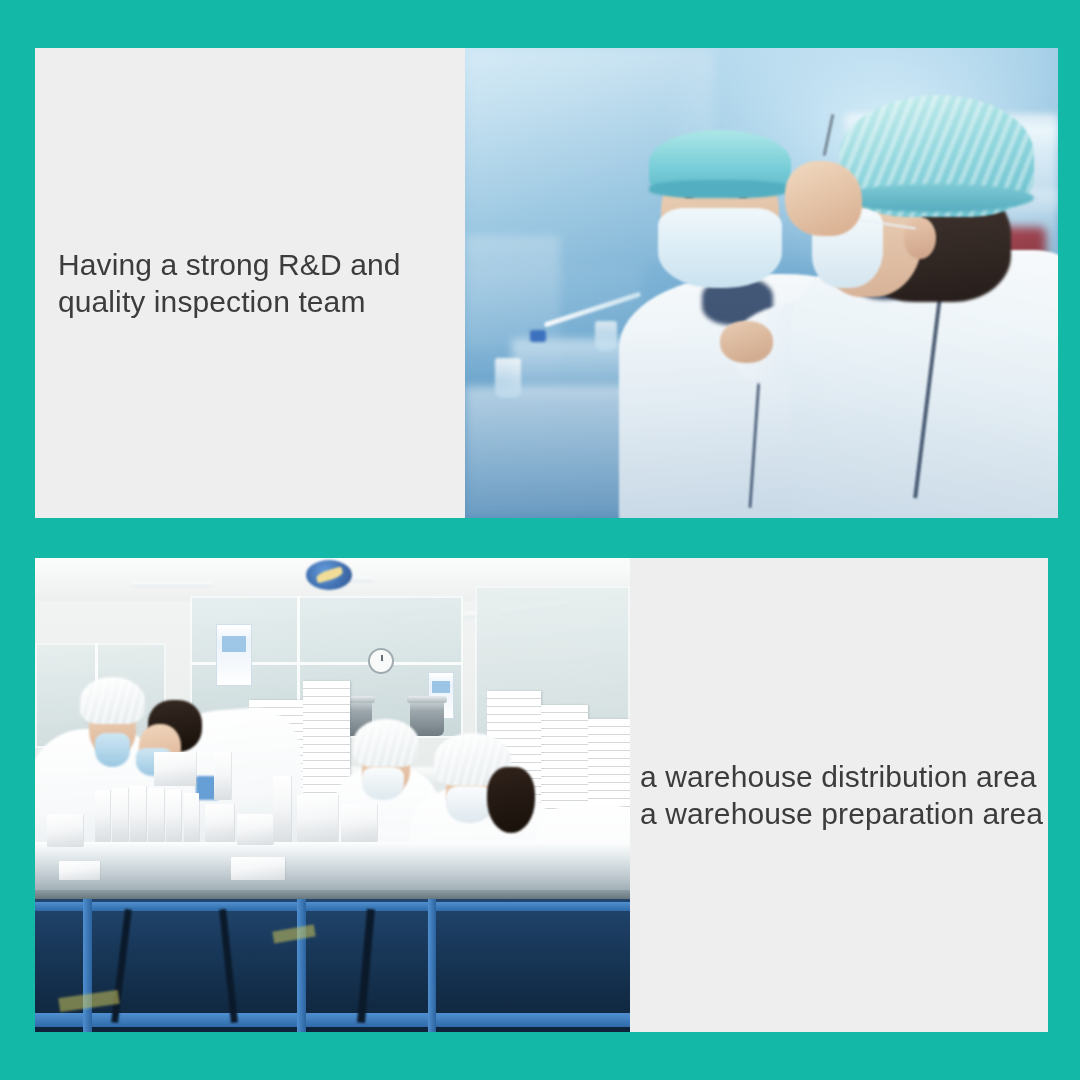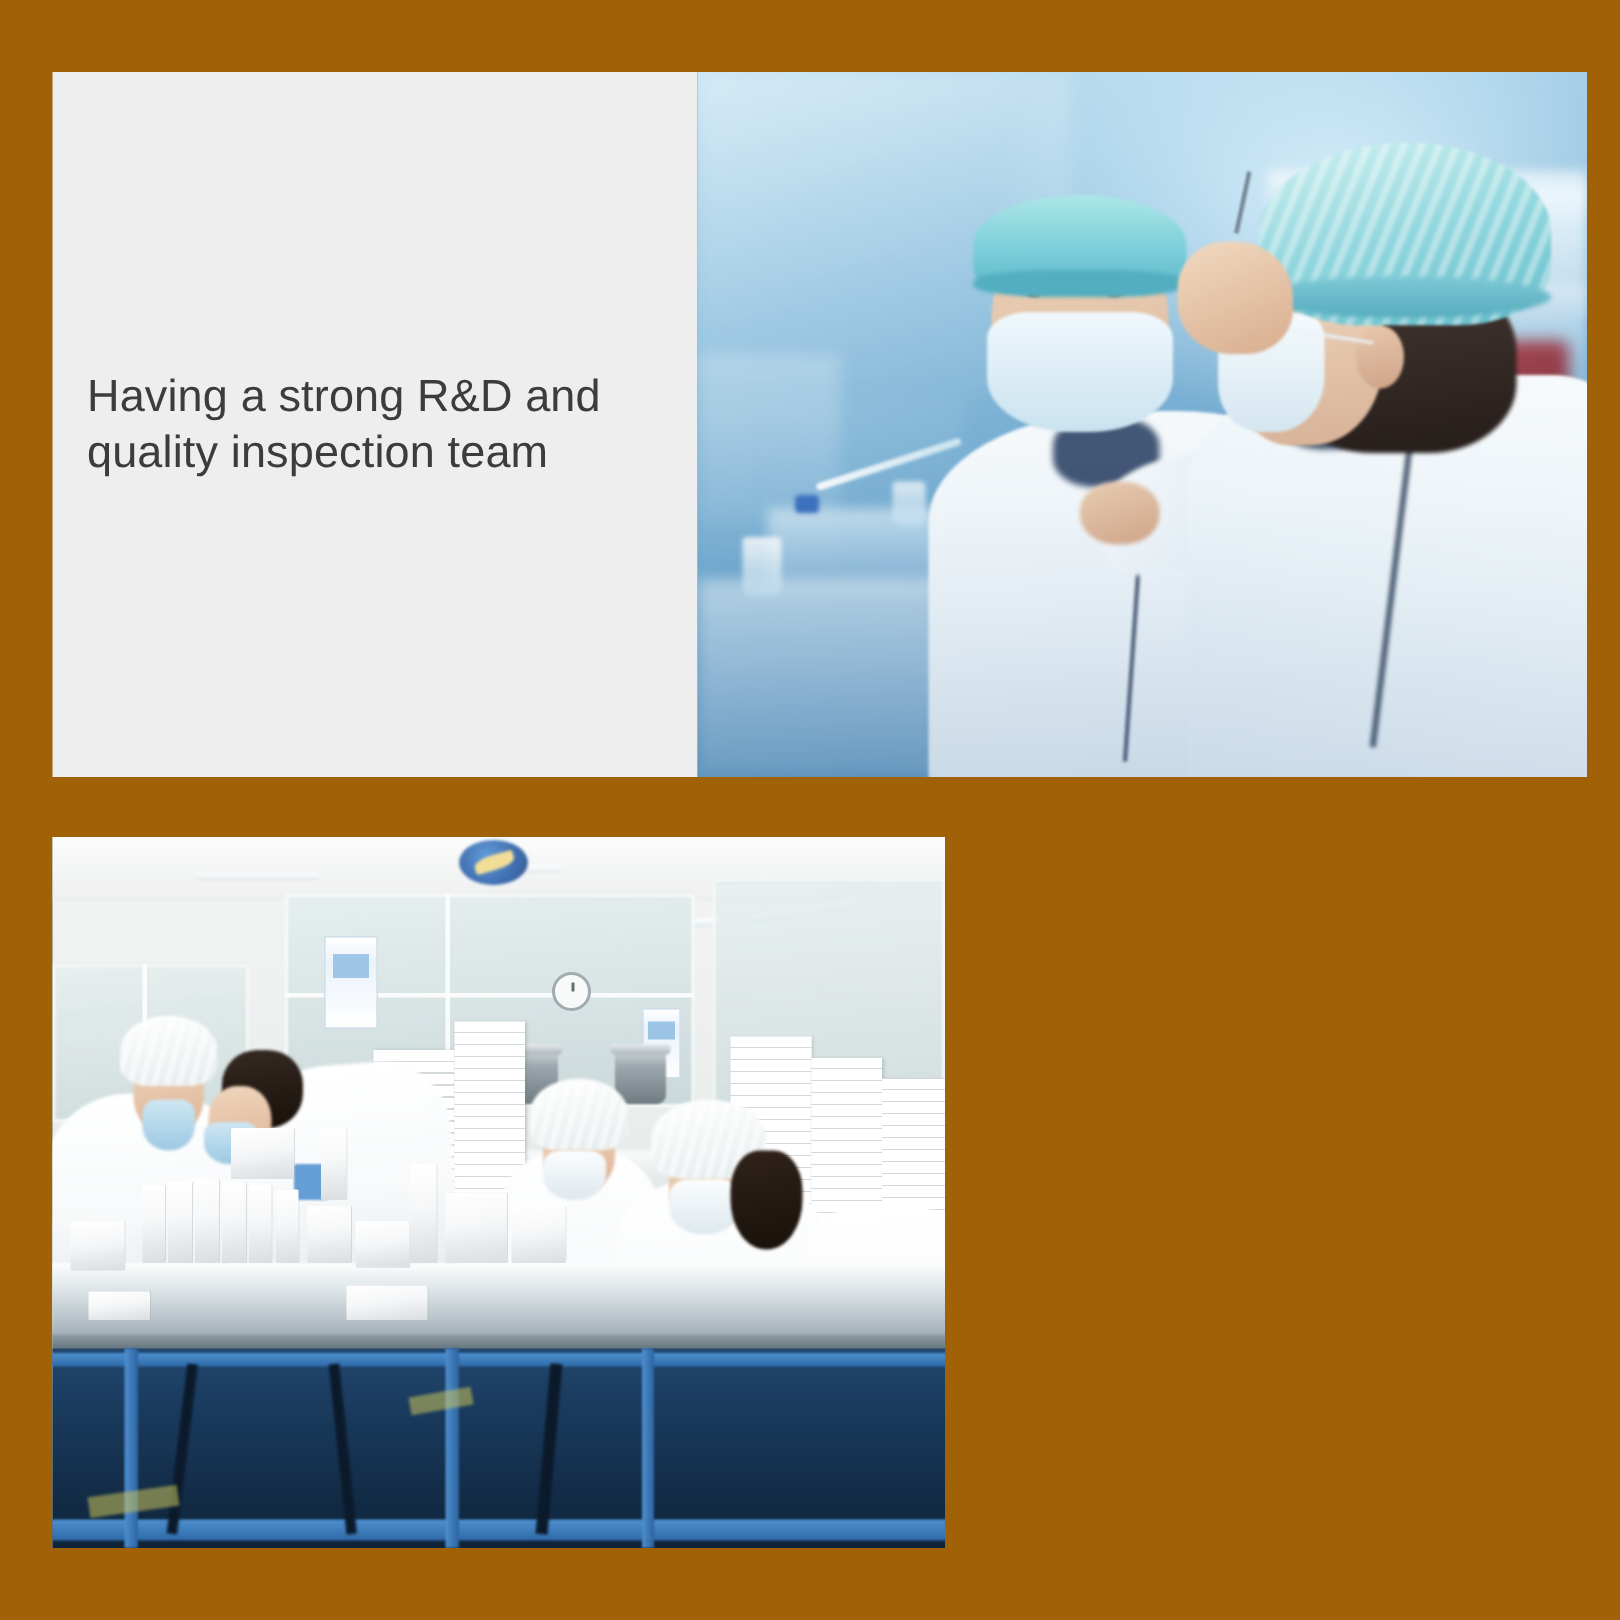--- a/index.html
+++ b/index.html
@@ -12,21 +12,21 @@
     width: 1080px;
     height: 1080px;
     font-family: "Liberation Sans", sans-serif;
     overflow: hidden;
     position: relative;
   }
 
   .page {
     position: absolute;
     inset: 0;
-    background: #a16207;
+    background: #14b8a6;
   }
 
   
   .block-top {
     position: absolute;
     left: 35px;
     top: 48px;
     width: 1023px;
     height: 470px;
     display: flex;
@@ -722,15 +722,19 @@
         <div class="box" style="left:2%;top:54%;width:6%;height:7%;"></div>
         <div class="box tall" style="left:30%;top:41%;width:3%;height:10%;"></div>
         <div class="box" style="left:20%;top:41%;width:7%;height:7%;"></div>
         <div class="box" style="left:4%;top:64%;width:7%;height:4%;"></div>
         <div class="box" style="left:33%;top:63%;width:9%;height:5%;"></div>
 
         <div class="photo-soft" style="background:linear-gradient(180deg, rgba(255,255,255,0.12) 0%, rgba(255,255,255,0) 40%);"></div>
       </div>
     </div>
 
+    <div class="panel-gray">
+      <div class="caption">a warehouse distribution area
+a warehouse preparation area</div>
+    </div>
   </div>
 
 </div>
 
 </body></html>

